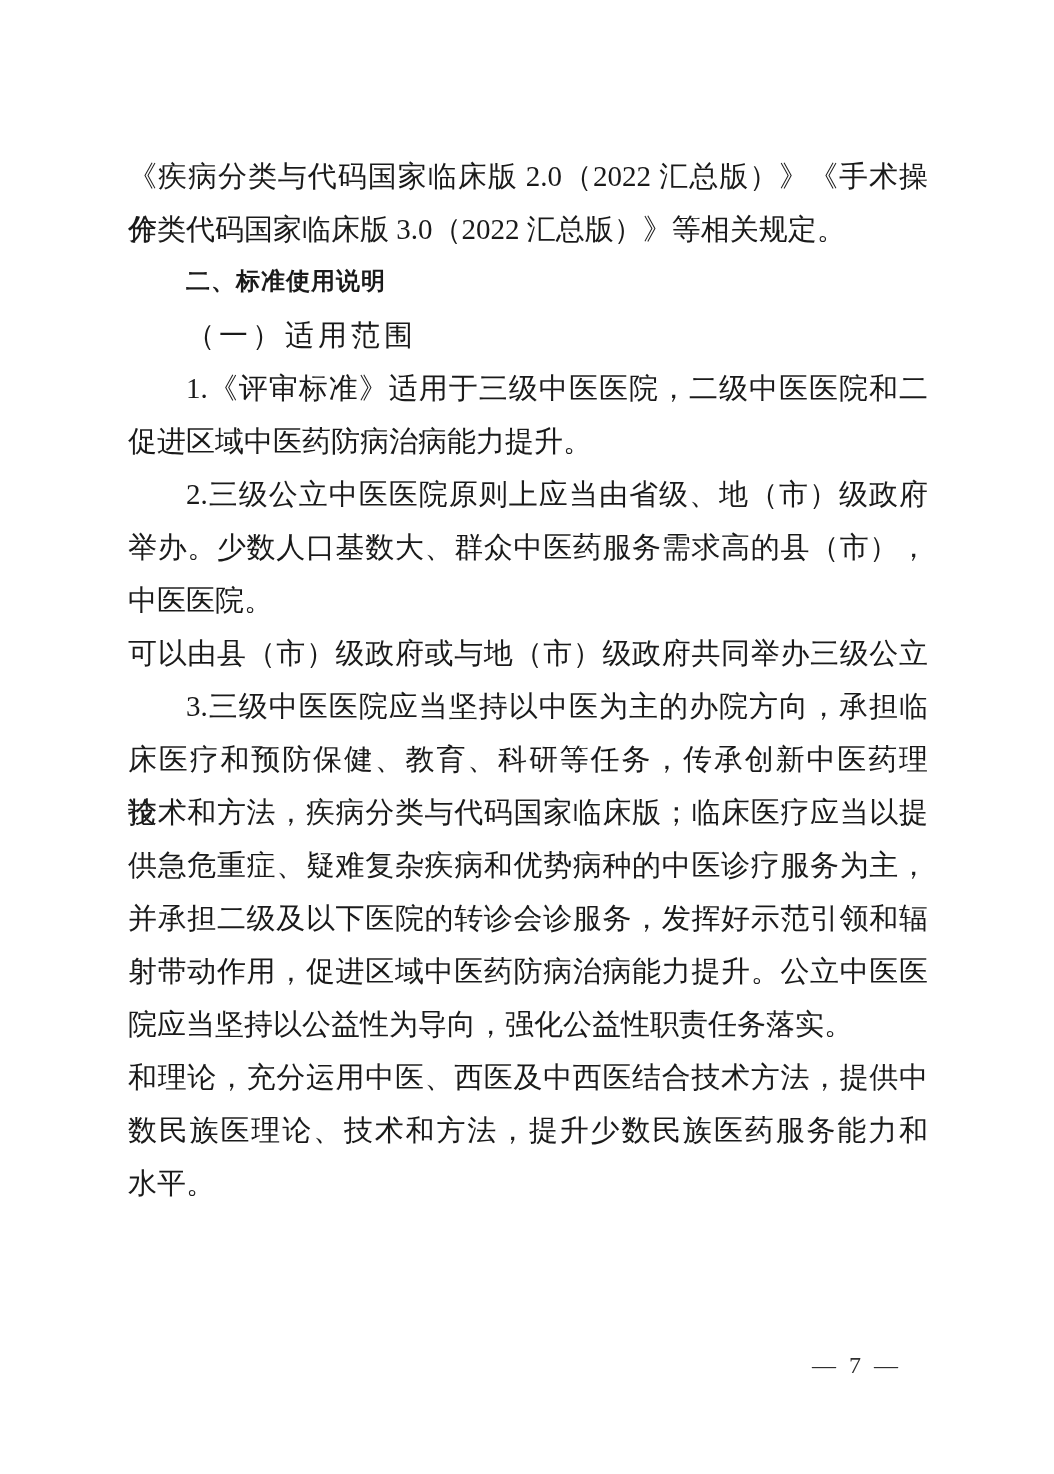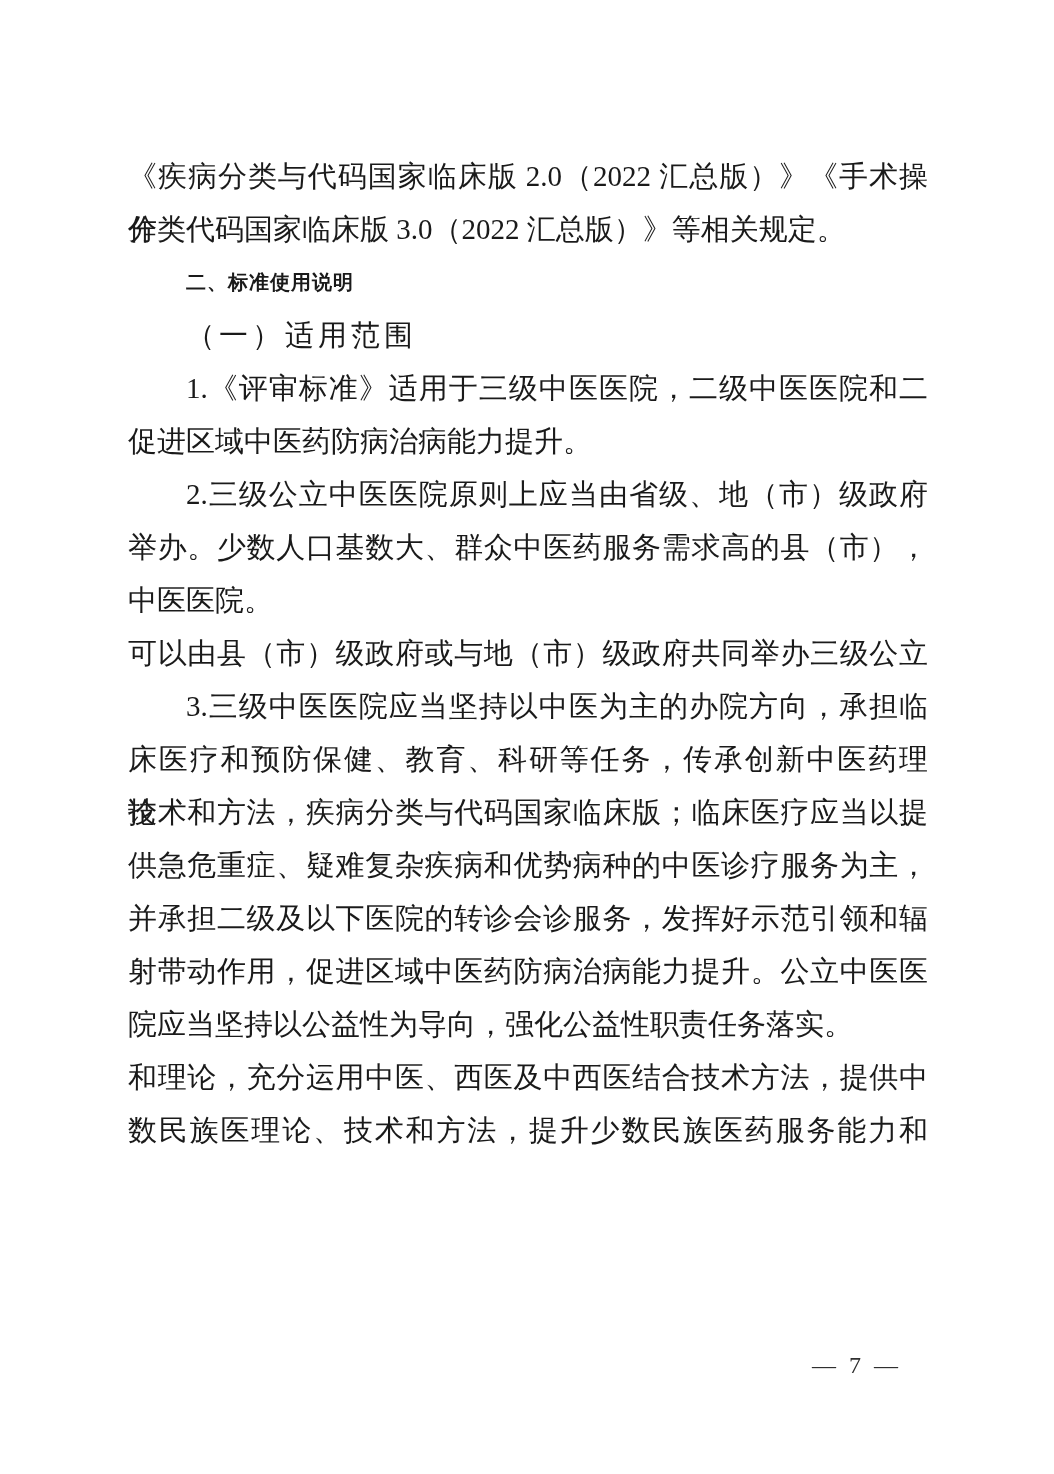--- a/index.html
+++ b/index.html
@@ -27,23 +27,23 @@
     white-space: nowrap;
   }
   .line.fill {
     white-space: normal;
     text-align: justify;
     text-align-last: justify;
     text-justify: inter-character;
   }
   .line.indent { text-indent: 58px; }
   .line.heading {
-    font-family: Liberation Sans, sans-serif;
+    font-family: Liberation Mono, monospace;
     font-weight: 700;
-    font-size: 20px;
+    font-size: 24px;
     letter-spacing: 1px;
   }
   .line.subheading {
     letter-spacing: 4px;
   }
   .page-footer {
     position: absolute;
     top: 1352px;
     right: 156px;
     display: flex;
@@ -73,20 +73,21 @@
       <div class="line body fill">可以由县（市）级政府或与地（市）级政府共同举办三级公立</div>
       <div class="line body fill indent">3.三级中医医院应当坚持以中医为主的办院方向，承担临</div>
       <div class="line body fill">床医疗和预防保健、教育、科研等任务，传承创新中医药理论、</div>
       <div class="line body fill">技术和方法，疾病分类与代码国家临床版；临床医疗应当以提</div>
       <div class="line body fill">供急危重症、疑难复杂疾病和优势病种的中医诊疗服务为主，</div>
       <div class="line body fill">并承担二级及以下医院的转诊会诊服务，发挥好示范引领和辐</div>
       <div class="line body fill">射带动作用，促进区域中医药防病治病能力提升。公立中医医</div>
       <div class="line body">院应当坚持以公益性为导向，强化公益性职责任务落实。</div>
       <div class="line body fill">和理论，充分运用中医、西医及中西医结合技术方法，提供中</div>
       <div class="line body fill">数民族医理论、技术和方法，提升少数民族医药服务能力和</div>
+      <div class="line body">水平。</div>
     </main>
 
   <footer class="page-footer">
     <span class="dash">—</span>
     <span class="page-num">7</span>
     <span class="dash">—</span>
   </footer>
 
 </div>
 

